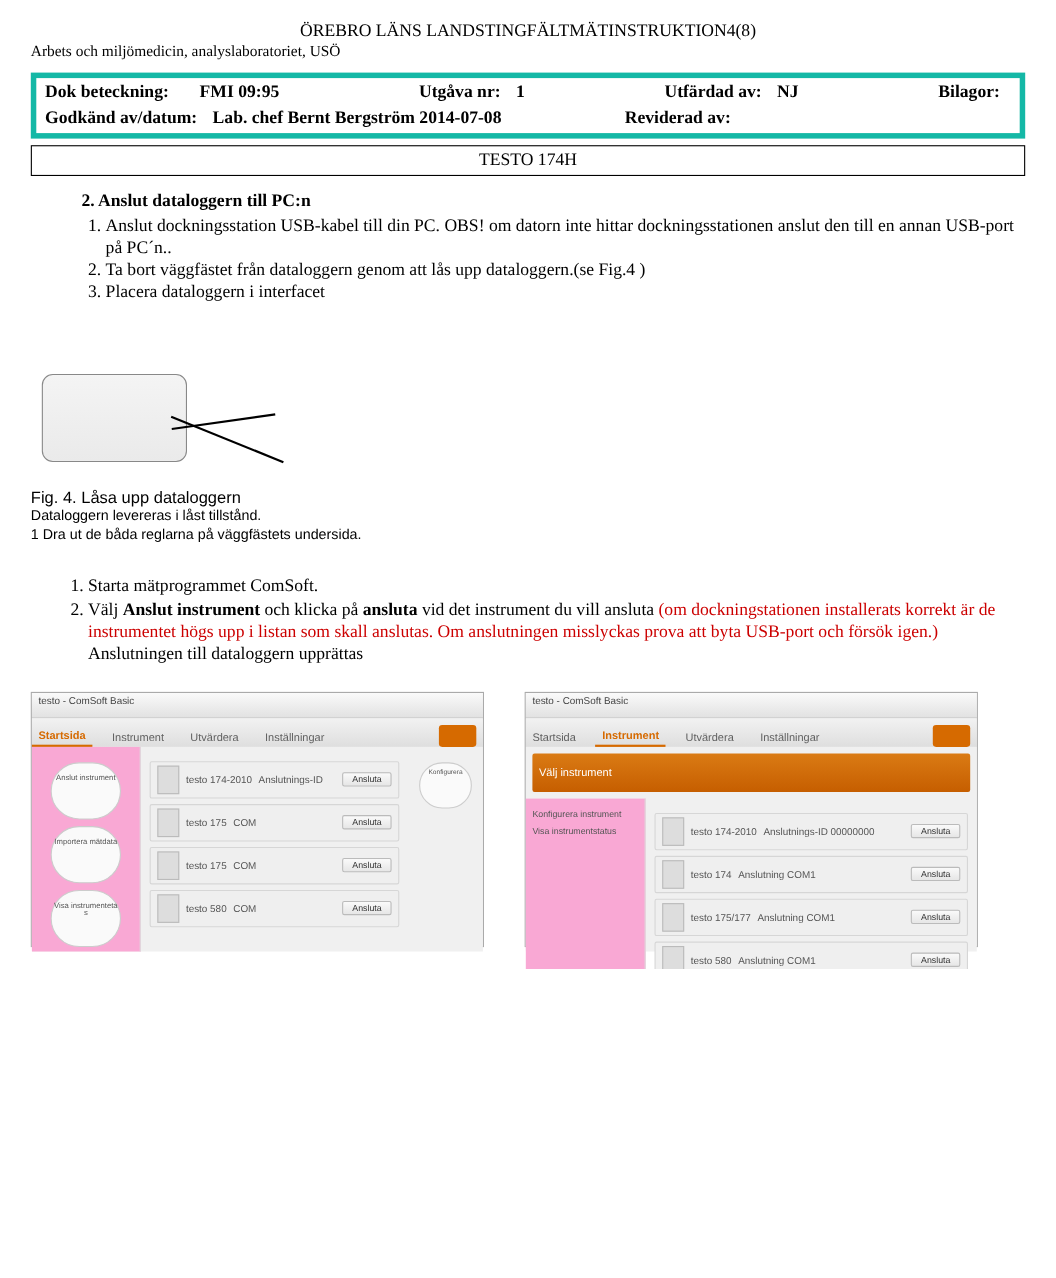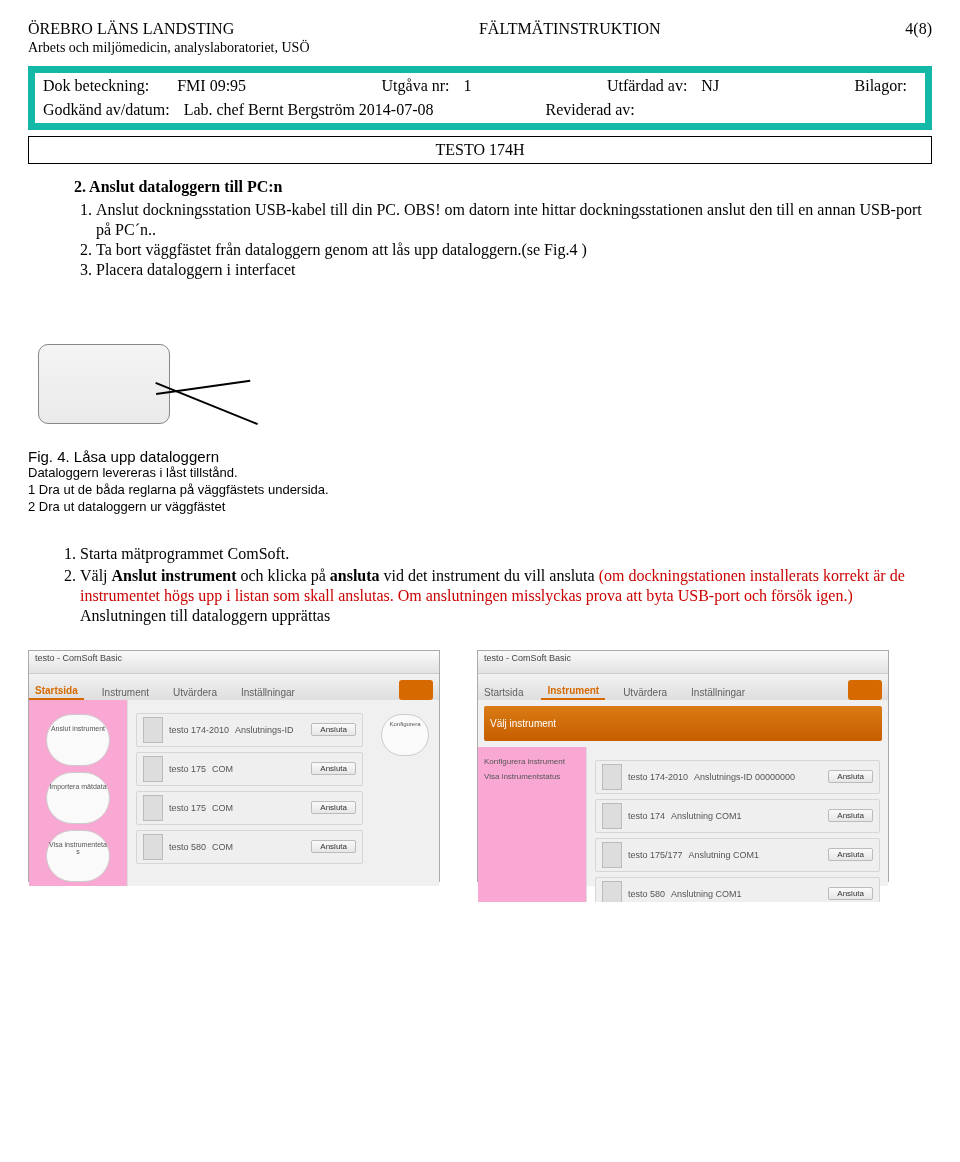--- a/index.html
+++ b/index.html
@@ -6,28 +6,28 @@
     font-family: "Times New Roman", Times, serif;
     font-size: 16px;
     margin: 0;
     padding: 20px 28px;
     width: 960px;
     box-sizing: border-box;
     color: #000;
   }
   .header {
     display: flex;
-    justify-content: space-between;
+    justify-content: center;
     align-items: flex-start;
   }
   .hleft { font-size: 16px; }
   .hcenter { font-size: 16px; text-align:center; }
   .hright { font-size: 16px; text-align:right; }
   .subheader { font-size: 14px; margin-top:2px; }
-  .bordered { border: 7px solid #14b8a6; padding: 4px 8px; margin-top:10px; }
+  .bordered { border: 5px solid #14b8a6; padding: 4px 8px; margin-top:10px;font-weight:bold; }
   .docrow { display:flex; flex-wrap:wrap; align-items:baseline; }
   .docrow span { margin-right:10px; }
   .title-box { border:1px solid #000; text-align:center; padding:4px 0; margin-top:6px; font-size:16px; }
   .content { margin-top:14px; margin-left:46px; }
   .bold { font-weight:bold; }
   ol.numlist { list-style: decimal; margin:4px 0 0 22px; padding:0;}
   ol.numlist li { margin:0; padding:0; line-height:1.25; }
   .figure-block { margin-top:14px; }
   .device-drawing {
     width:200px; height:150px; position:relative;
@@ -130,21 +130,20 @@
 
 <div class="figure-block">
   <div class="device-drawing">
     <div class="device-body"></div>
     <div class="arrow-line"></div>
     <div class="arrow-line2"></div>
   </div>
   <div class="fig-caption">Fig. 4. Låsa upp dataloggern</div>
   <div class="small-arial">Dataloggern levereras i låst tillstånd.</div>
   <div class="small-arial">1 Dra ut de båda reglarna på väggfästets undersida.</div>
-  <div class="small-arial">2 Dra ut dataloggern ur väggfästet</div>
 </div>
 
 <div class="section2">
   <ol class="numlist2">
     <li>Starta mätprogrammet ComSoft.</li>
     <li>
       <span>Välj </span><span class="bold">Anslut instrument</span><span> och klicka på </span><span class="bold">ansluta</span><span> vid det instrument du vill ansluta </span><span class="red">(om dockningstationen installerats korrekt är de instrumentet högs upp i listan som skall anslutas. Om anslutningen misslyckas prova att byta USB-port och försök igen.)</span><span> Anslutningen till dataloggern upprättas</span>
     </li>
   </ol>
 </div>

